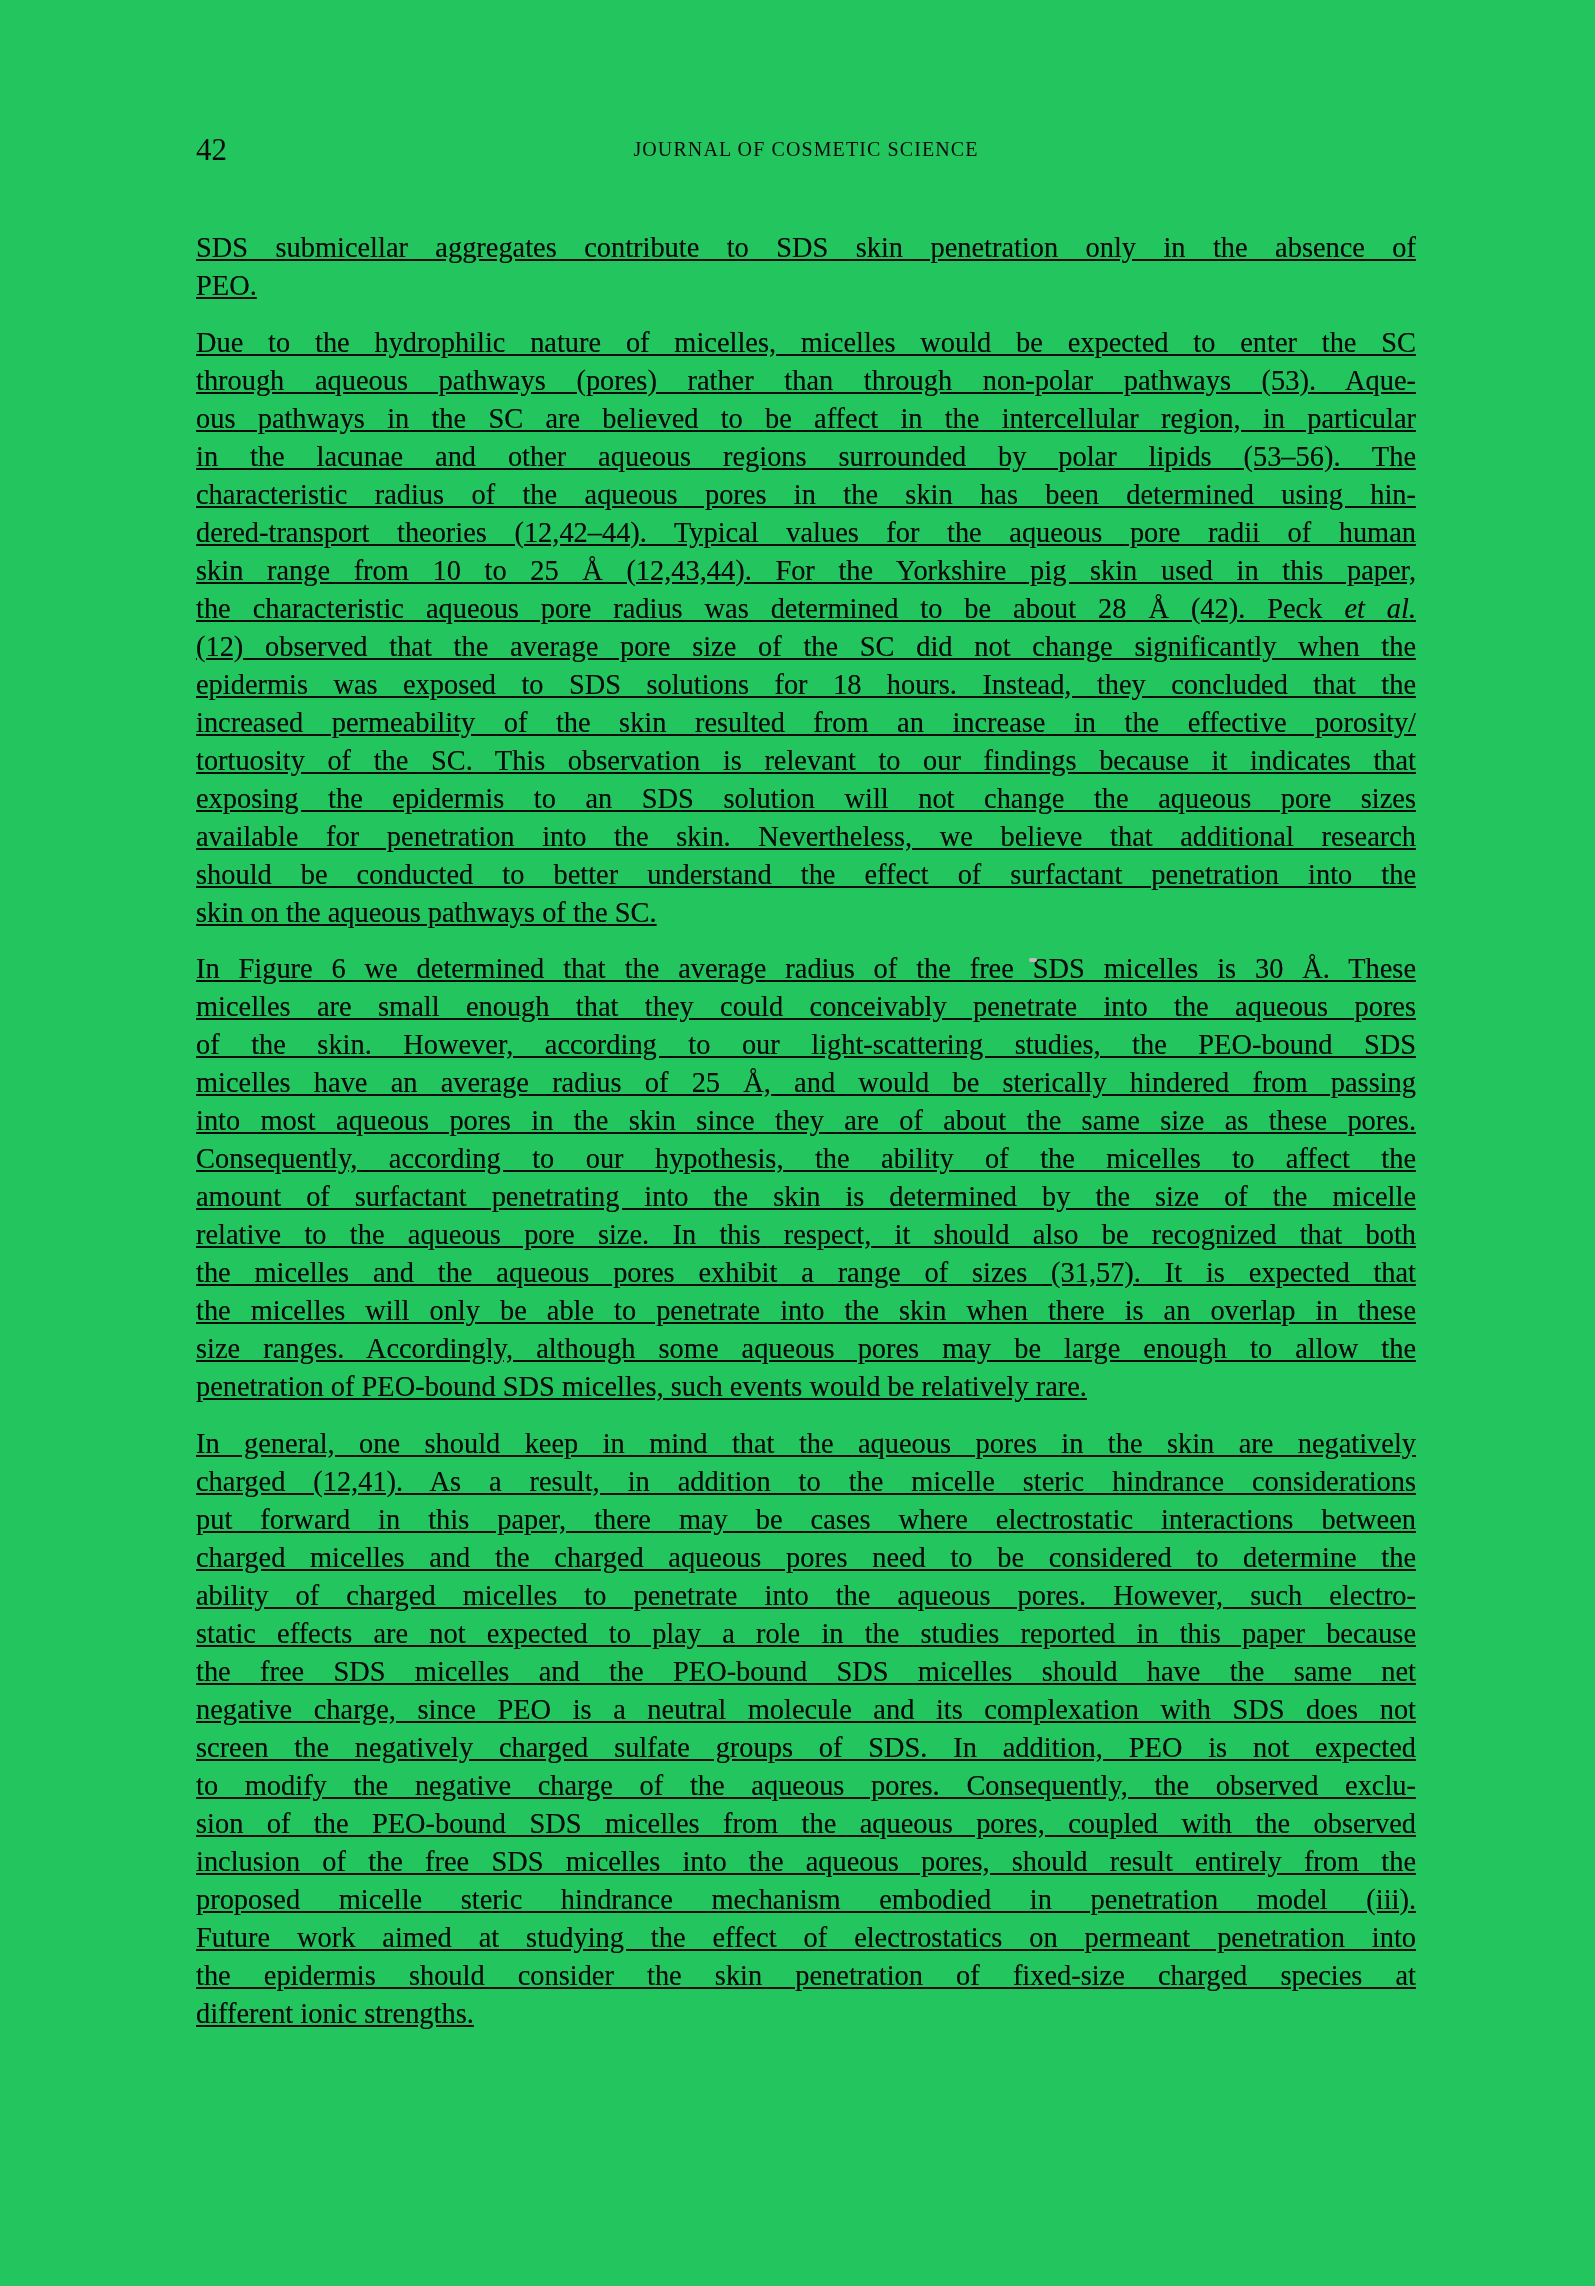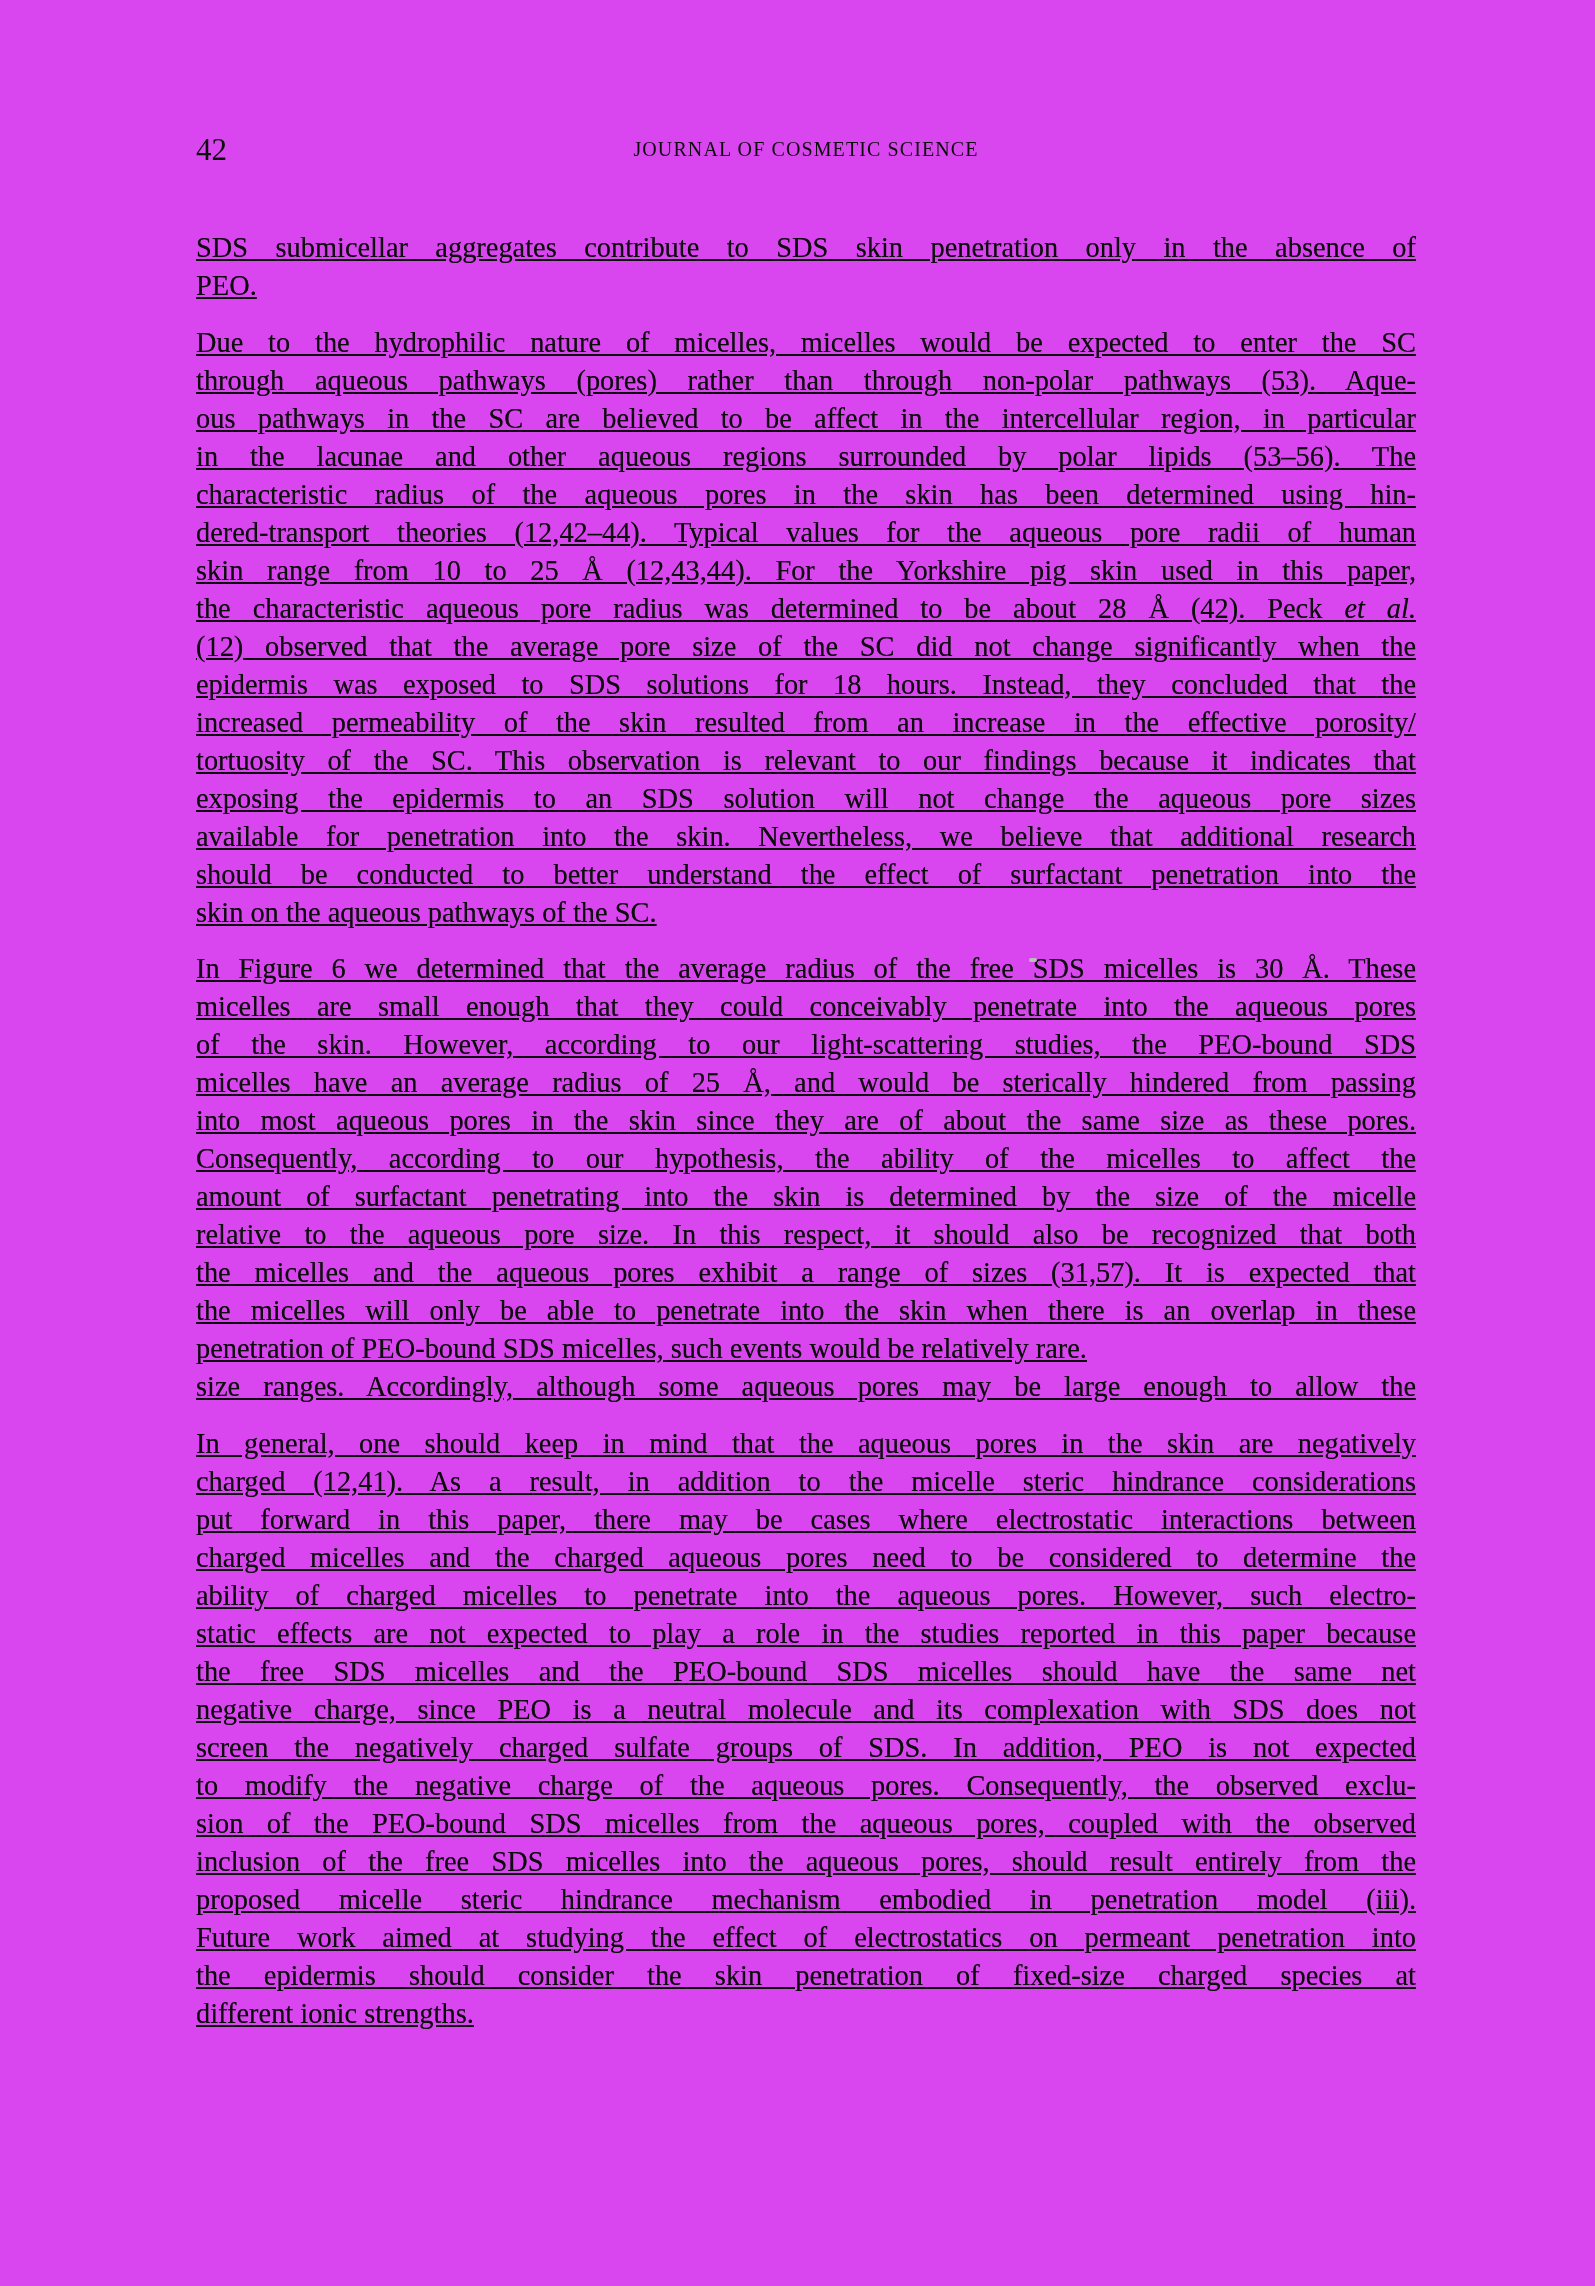--- a/index.html
+++ b/index.html
@@ -4,21 +4,21 @@
 <style>
   html, body {
     margin: 0;
     padding: 0;
     background: #ffffff;
   }
   .page {
     position: relative;
     width: 1595px;
     height: 2287px;
-    background: #d946ef;
+    background: #22c55e;
     overflow: hidden;
     font-family: "Liberation Serif", "DejaVu Serif", serif;
     color: #0d0d0d;
   }
   .running-head {
     position: absolute;
     top: 129px;
     left: 196px;
     width: 1220px;
     height: 43px;
@@ -108,22 +108,22 @@
         <div class="line">In Figure 6 we determined that the average radius of the free SDS micelles is 30 Å. These</div>
         <div class="line">micelles are small enough that they could conceivably penetrate into the aqueous pores</div>
         <div class="line">of the skin. However, according to our light-scattering studies, the PEO-bound SDS</div>
         <div class="line">micelles have an average radius of 25 Å, and would be sterically hindered from passing</div>
         <div class="line">into most aqueous pores in the skin since they are of about the same size as these pores.</div>
         <div class="line">Consequently, according to our hypothesis, the ability of the micelles to affect the</div>
         <div class="line">amount of surfactant penetrating into the skin is determined by the size of the micelle</div>
         <div class="line">relative to the aqueous pore size. In this respect, it should also be recognized that both</div>
         <div class="line">the micelles and the aqueous pores exhibit a range of sizes (31,57). It is expected that</div>
         <div class="line">the micelles will only be able to penetrate into the skin when there is an overlap in these</div>
+        <div class="line">size ranges. Accordingly, although some aqueous pores may be large enough to allow the</div>
         <div class="line last">penetration of PEO-bound SDS micelles, such events would be relatively rare.</div>
-        <div class="line">size ranges. Accordingly, although some aqueous pores may be large enough to allow the</div>
       </div>
       <div class="paragraph">
         <div class="line">In general, one should keep in mind that the aqueous pores in the skin are negatively</div>
         <div class="line">charged (12,41). As a result, in addition to the micelle steric hindrance considerations</div>
         <div class="line">put forward in this paper, there may be cases where electrostatic interactions between</div>
         <div class="line">charged micelles and the charged aqueous pores need to be considered to determine the</div>
         <div class="line">ability of charged micelles to penetrate into the aqueous pores. However, such electro-</div>
         <div class="line">static effects are not expected to play a role in the studies reported in this paper because</div>
         <div class="line">the free SDS micelles and the PEO-bound SDS micelles should have the same net</div>
         <div class="line">negative charge, since PEO is a neutral molecule and its complexation with SDS does not</div>

